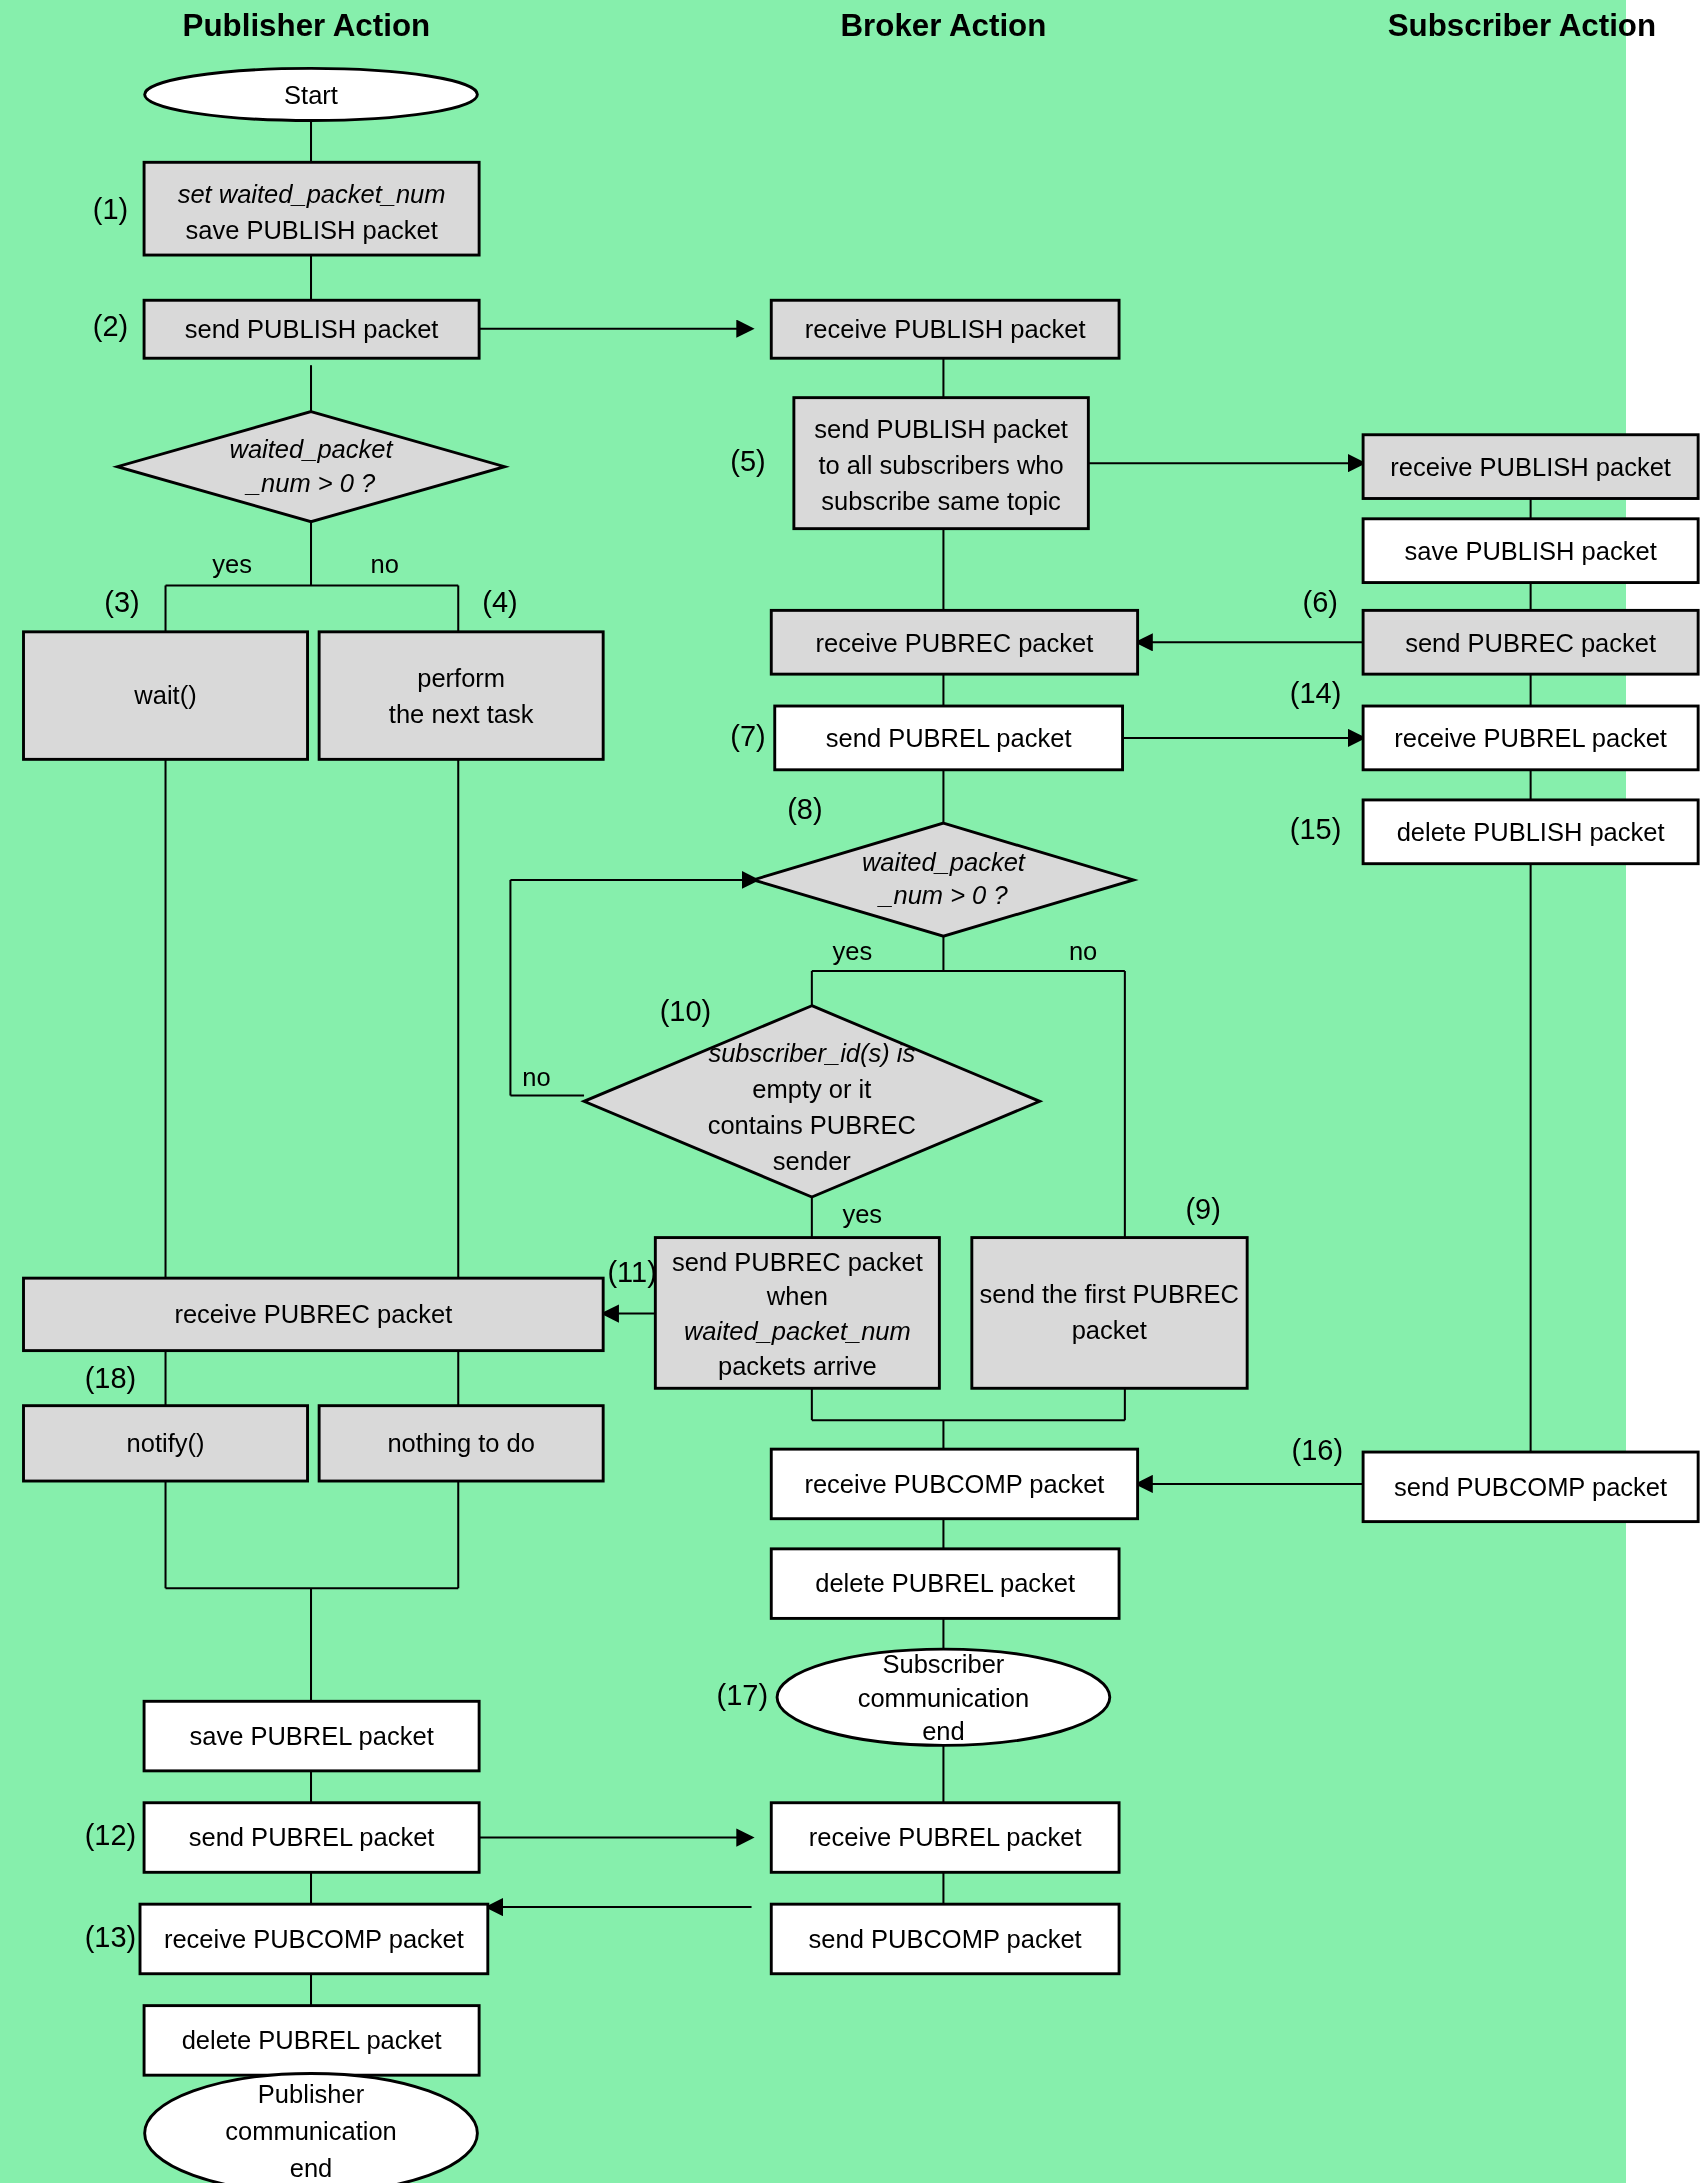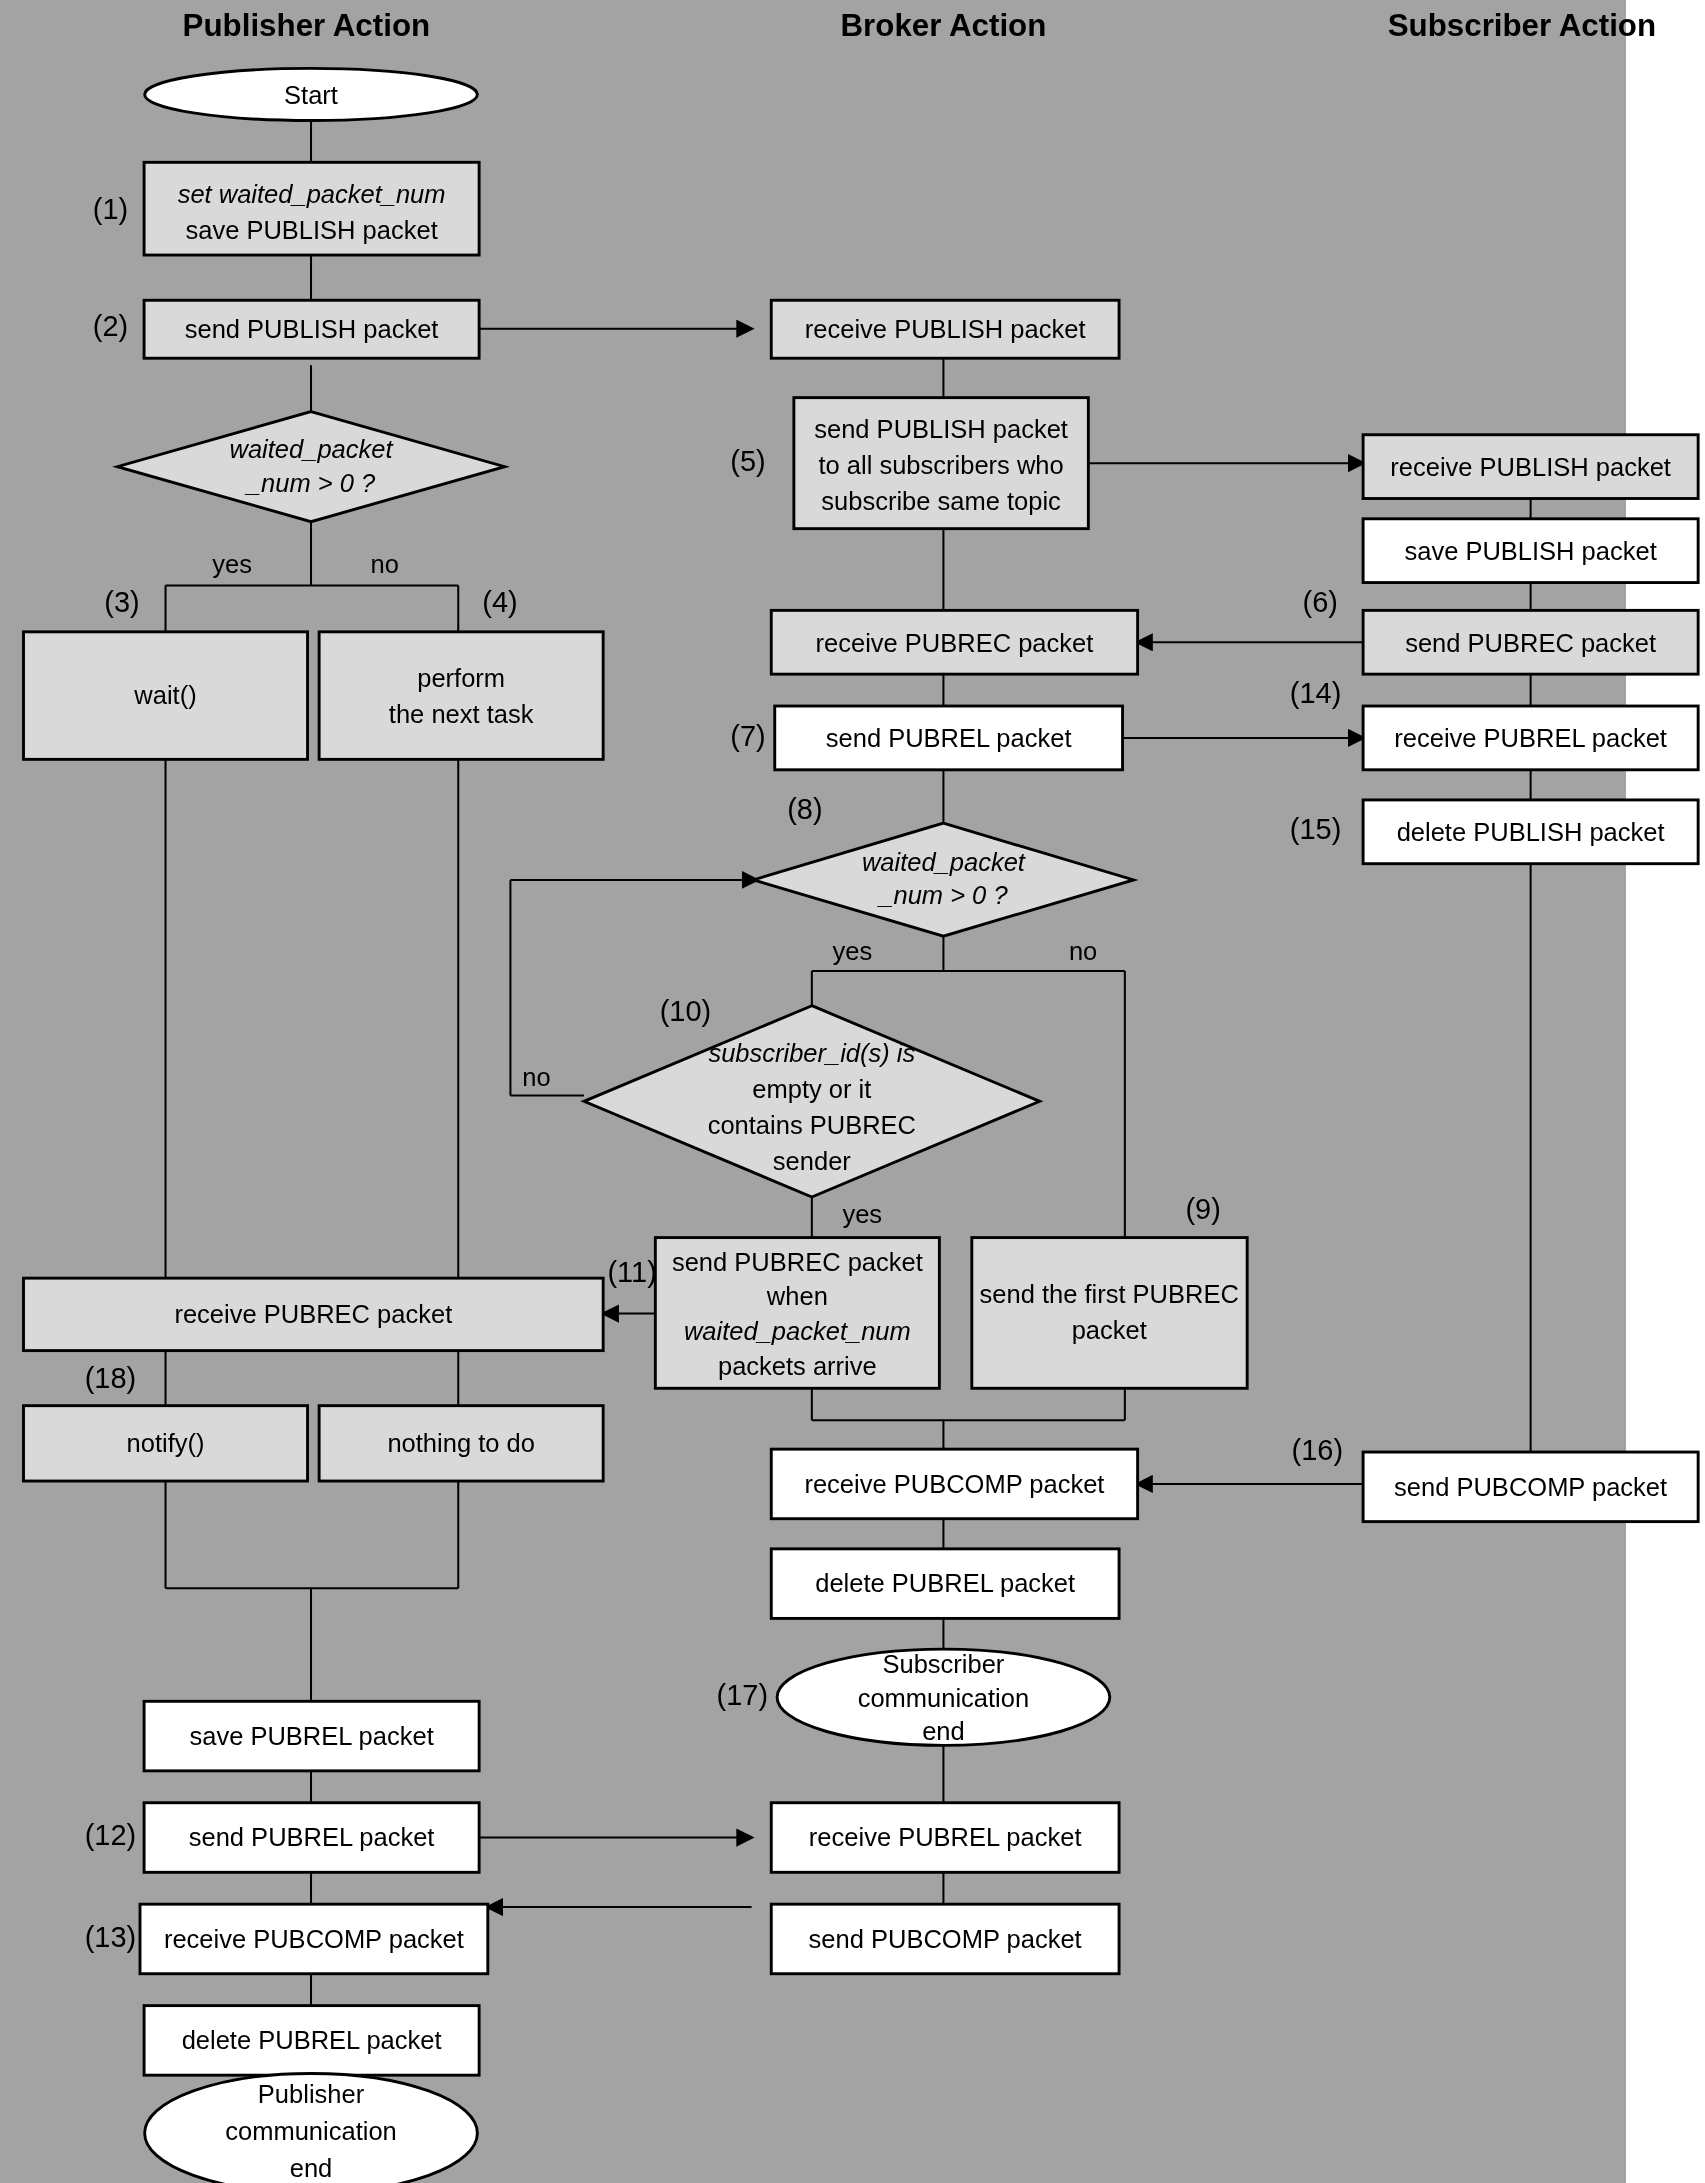--- a/index.html
+++ b/index.html
@@ -4,21 +4,21 @@
 <style>
   html, body {
     margin: 0;
     padding: 0;
     background: #ffffff;
   }
   #root {
     position: relative;
     width: 1626px;
     height: 2183px;
-    background: #a3a3a3;
+    background: #86efac;
     font-family: "Liberation Sans", sans-serif;
   }
   svg.diagram {
     position: absolute;
     left: 0; top: 0;
     width: 1706px;
     height: 2183px;
     display: block;
   }
   .col-title {

